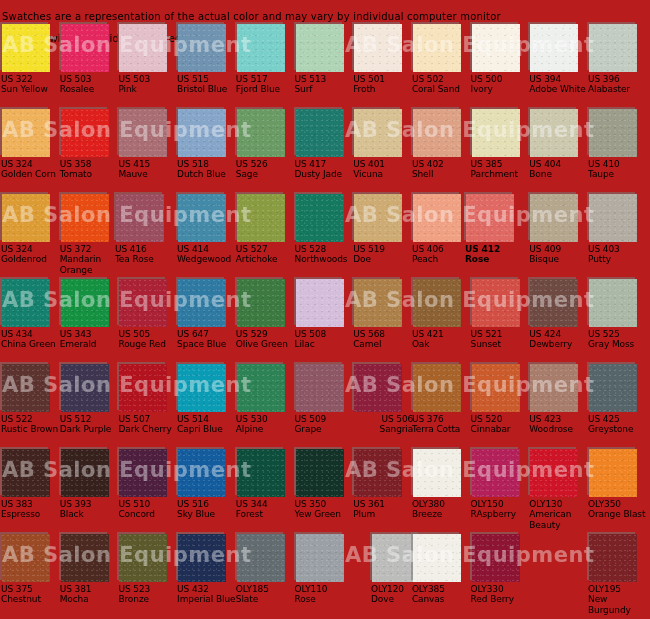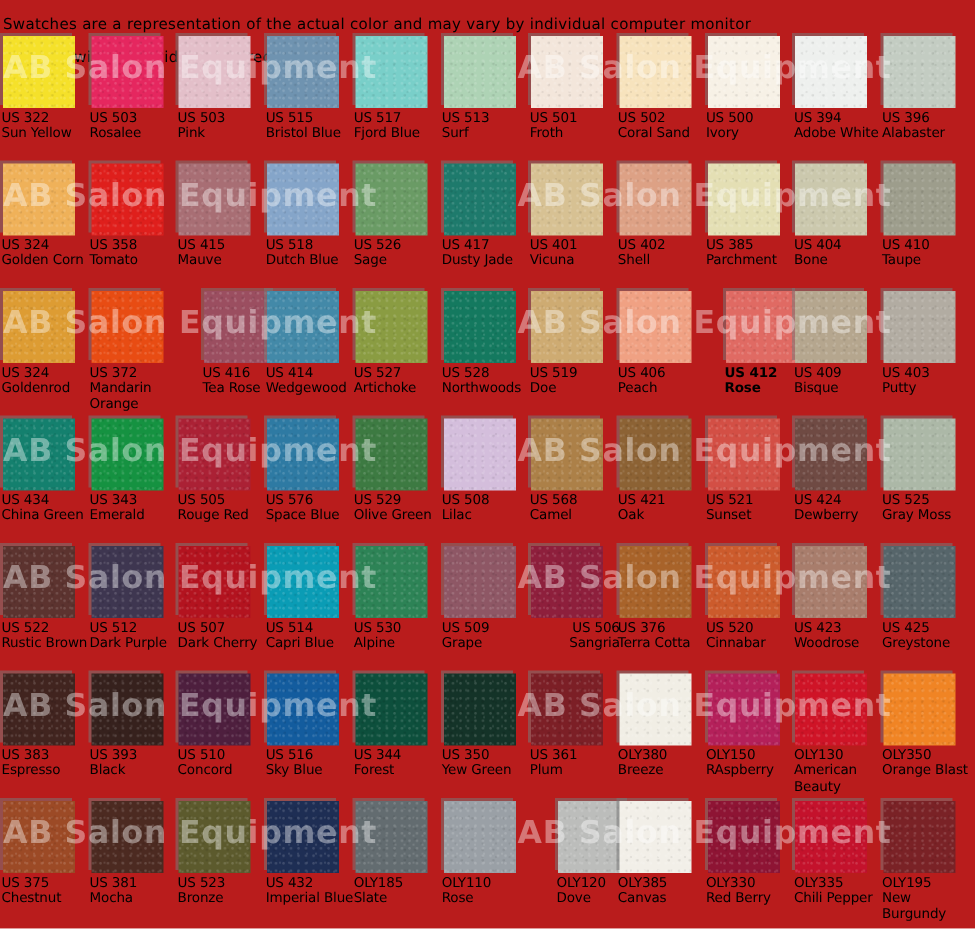--- a/index.html
+++ b/index.html
@@ -297,21 +297,21 @@
           <div class="label">US 324
 Goldenrod</div>
         </div>
         <div class="cell" style="left: 58.7px;">
           <div class="swatch-wrap">
             <div class="swatch" style="background: rgb(232, 76, 19);"></div>
           </div>
           <div class="label">US 372
 Mandarin Orange</div>
         </div>
-        <div class="cell" style="left: 134px; border-radius: 13px;">
+        <div class="cell" style="left: 114px; border-radius: 13px;">
           <div class="swatch-wrap">
             <div class="swatch" style="background: rgb(155, 78, 96);"></div>
           </div>
           <div class="label">US 416
 Tea Rose</div>
         </div>
         <div class="cell" style="left: 176.1px;">
           <div class="swatch-wrap">
             <div class="swatch" style="background: rgb(67, 137, 168);"></div>
           </div>
@@ -339,21 +339,21 @@
           <div class="label">US 519
 Doe</div>
         </div>
         <div class="cell" style="left: 410.9px;">
           <div class="swatch-wrap">
             <div class="swatch" style="background: rgb(240, 161, 131);"></div>
           </div>
           <div class="label">US 406
 Peach</div>
         </div>
-        <div class="cell" style="left: 482px; font-weight: bold;">
+        <div class="cell" style="left: 464px; font-weight: bold;">
           <div class="swatch-wrap">
             <div class="swatch" style="background: rgb(224, 106, 99);"></div>
           </div>
           <div class="label">US 412
 Rose</div>
         </div>
         <div class="cell" style="left: 528.3px;">
           <div class="swatch-wrap">
             <div class="swatch" style="background: rgb(181, 166, 142);"></div>
           </div>
@@ -387,21 +387,21 @@
           <div class="swatch-wrap">
             <div class="swatch" style="background: rgb(171, 33, 53);"></div>
           </div>
           <div class="label">US 505
 Rouge Red</div>
         </div>
         <div class="cell" style="left: 176.1px;">
           <div class="swatch-wrap">
             <div class="swatch" style="background: rgb(46, 122, 163);"></div>
           </div>
-          <div class="label">US 576
+          <div class="label">US 647
 Space Blue</div>
         </div>
         <div class="cell" style="left: 234.8px;">
           <div class="swatch-wrap">
             <div class="swatch" style="background: rgb(61, 122, 66);"></div>
           </div>
           <div class="label">US 529
 Olive Green</div>
         </div>
         <div class="cell" style="left: 293.5px;">
@@ -661,27 +661,20 @@
           </div>
           <div class="label">OLY385
 Canvas</div>
         </div>
         <div class="cell" style="left: 469.6px;">
           <div class="swatch-wrap">
             <div class="swatch" style="background: rgb(142, 20, 52);"></div>
           </div>
           <div class="label">OLY330
 Red Berry</div>
-        </div>
-        <div class="cell" style="left: 528.3px;">
-          <div class="swatch-wrap">
-            <div class="swatch" style="background: rgb(196, 18, 44);"></div>
-          </div>
-          <div class="label">OLY335
-Chili Pepper</div>
         </div>
         <div class="cell" style="left: 587px;">
           <div class="swatch-wrap">
             <div class="swatch" style="background: rgb(122, 34, 38);"></div>
           </div>
           <div class="label">OLY195
 New Burgundy</div>
         </div>
       </div>
     </div>

